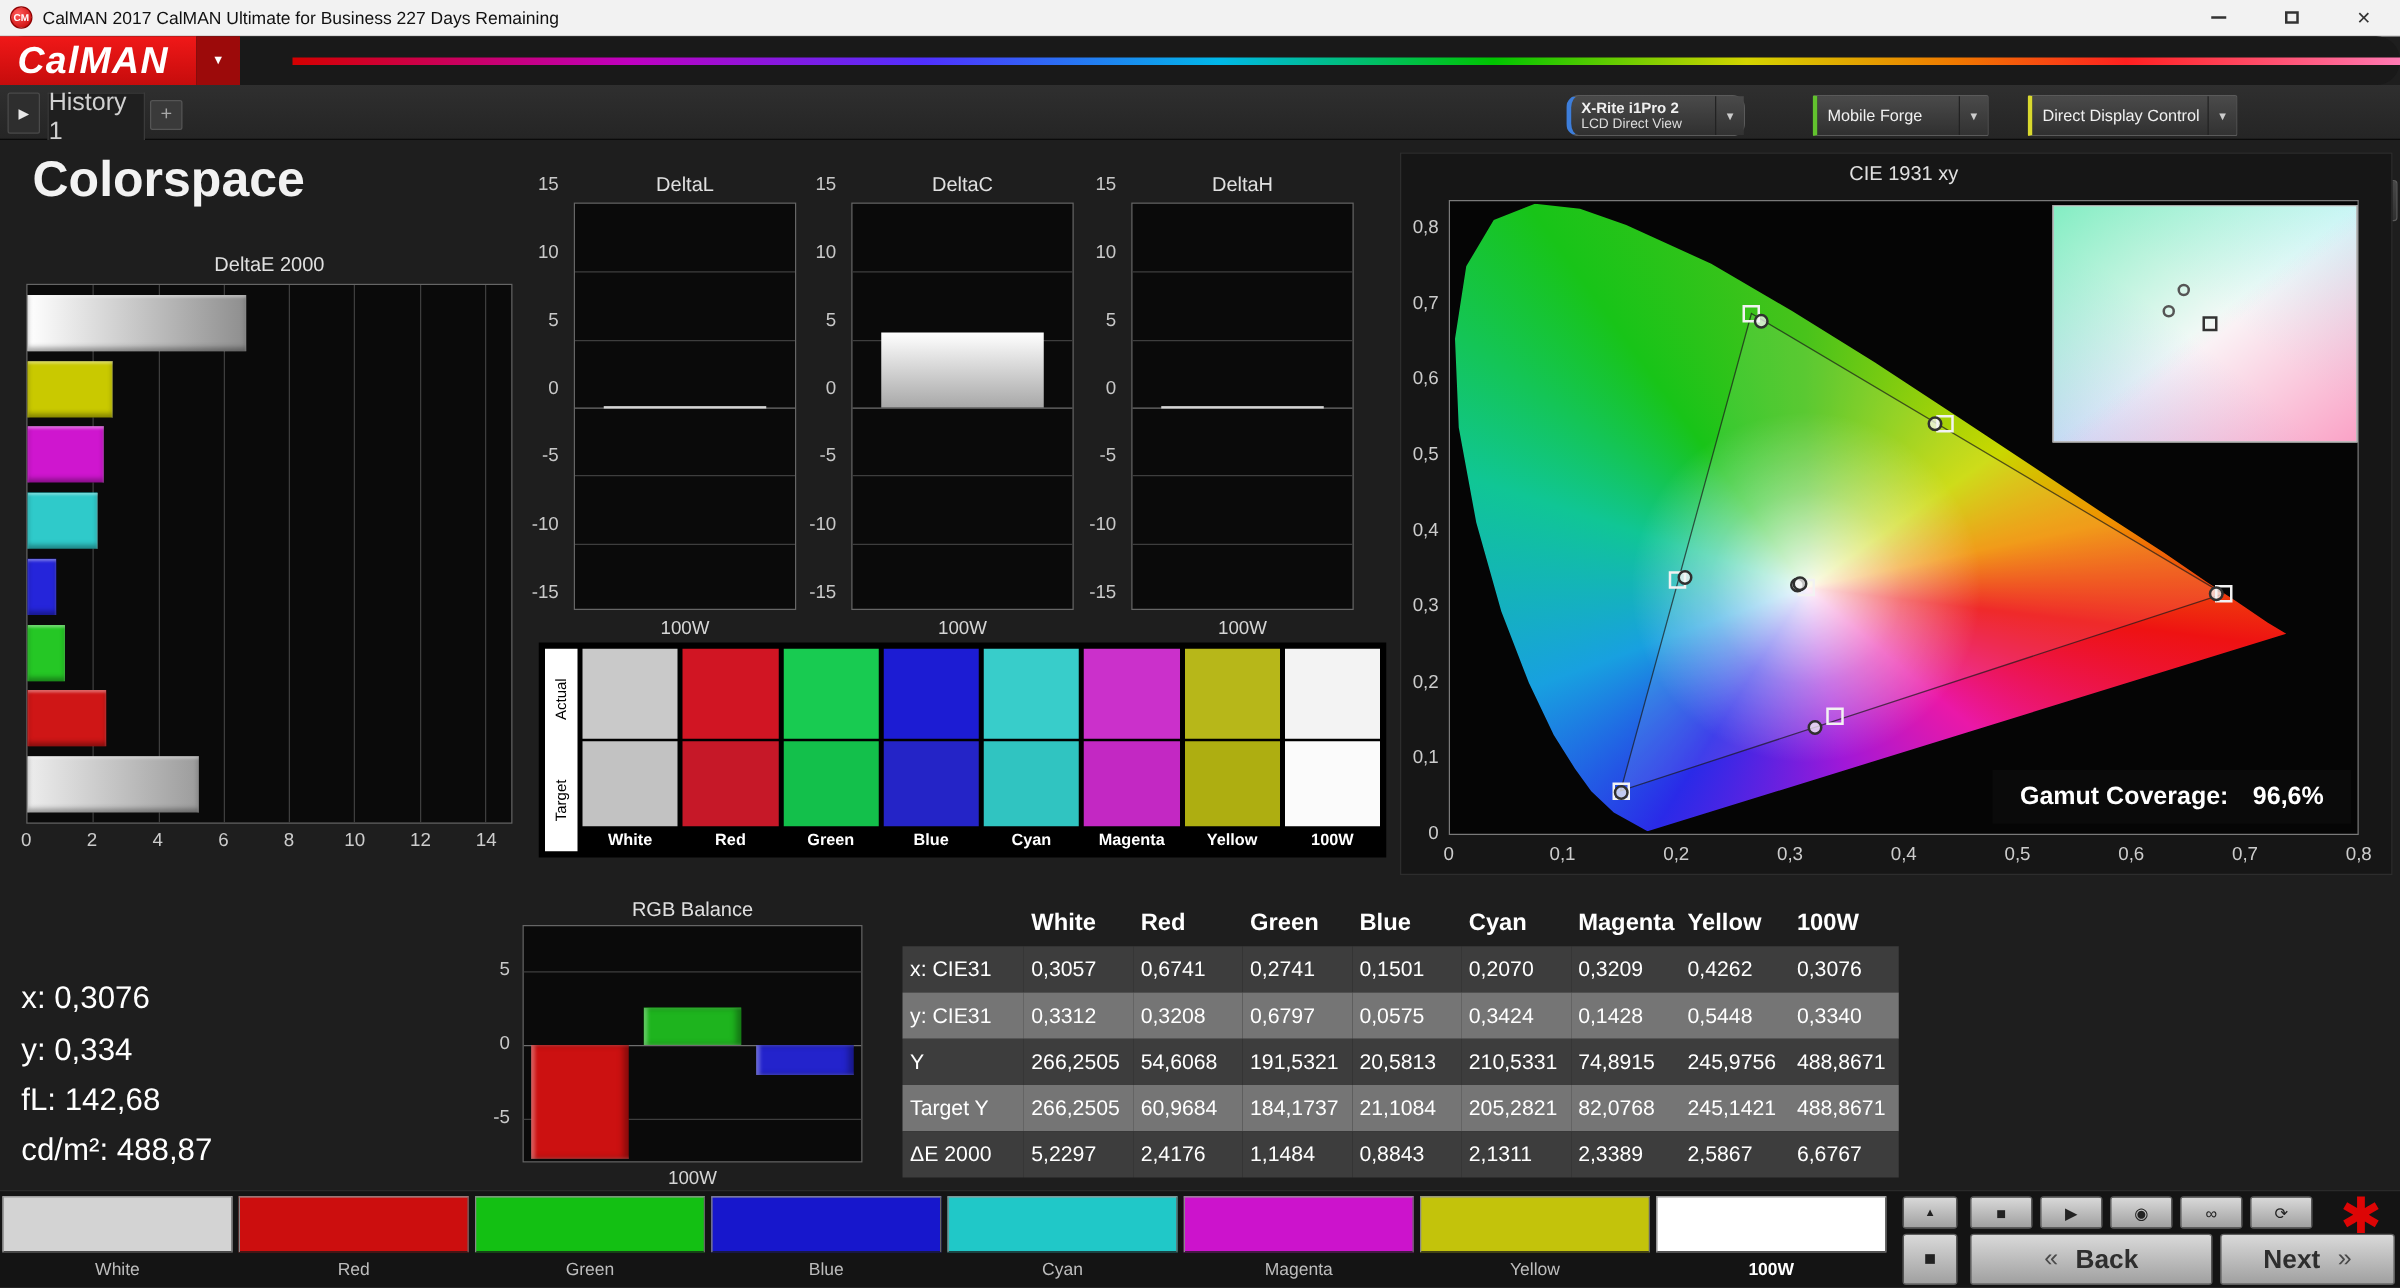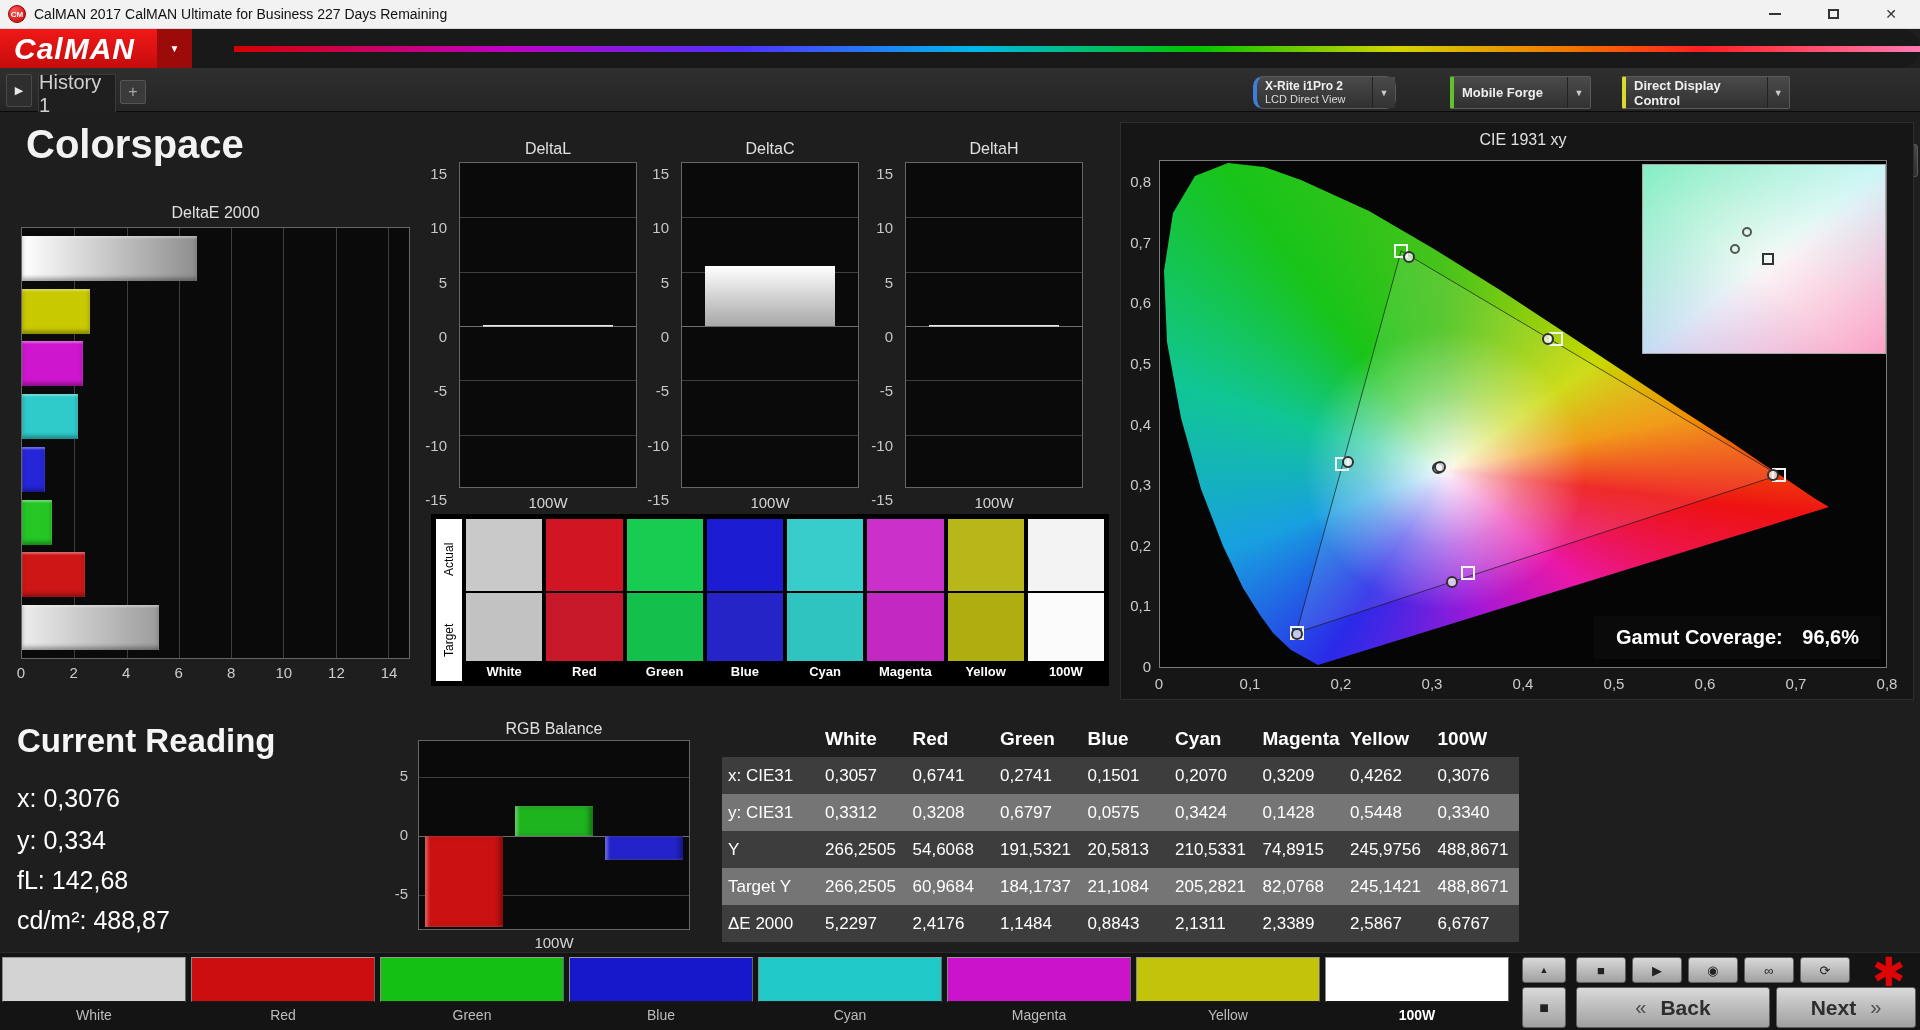--- a/index.html
+++ b/index.html
@@ -28,21 +28,21 @@
   .toolbar { position:absolute; left:0; top:68px; width:1920px; height:44px; background:linear-gradient(#2f2f2f,#252525); border-bottom:1px solid #0a0a0a; }
   .tb-expand { position:absolute; left:6px; top:6px; width:26px; height:33px; background:#2e2e2e; border:1px solid #4a4a4a; border-radius:2px; color:#e8e8e8; display:flex; align-items:center; justify-content:center; font-size:11px; }
   .history-tab { position:absolute; left:38px; top:6px; width:78px; height:38px; background:#1f1f1f; border:1px solid #3a3a3a; border-bottom:none; color:#d0d0d0; font-size:20px; display:flex; align-items:center; justify-content:center; }
   .add-tab { position:absolute; left:120px; top:12px; width:26px; height:24px; background:#3a3a3a; border:1px solid #555; border-radius:2px; color:#a8a8a8; font-size:16px; display:flex; align-items:center; justify-content:center; }
   .dropdown { position:absolute; top:8px; height:33px; background:linear-gradient(#4a4a4a,#303030); border:1px solid #5a5a5a; border-left:4px solid #888; border-radius:2px; display:flex; align-items:center; padding-left:8px; color:#f0f0f0; }
   .dd-meter { left:1253px; width:143px;border-radius:10px; }
   .dd-source { left:1450px; width:141px; }
   .dd-display { left:1622px; width:168px; }
   .dd-line1 { font-size:12px; font-weight:bold; line-height:14px; }
   .dd-line2 { font-size:11px; color:#ddd; line-height:13px; }
-  .dd-label { font-size:13px; font-weight:bold; }
+  .dd-label { font-size:13px; font-weight:normal; }
   .dd-arrow { margin-left:auto; width:23px; height:100%; border-left:1px solid #222; background:linear-gradient(#4a4a4a,#323232); display:flex; align-items:center; justify-content:center; font-size:9px; color:#ccc; }
   .badge { position:absolute; left:1402px; top:77px; width:32px; height:32px; border-radius:50%; background:radial-gradient(circle at 35% 30%, #4a7cf0, #1433c8); border:2px solid #b8c8f8; color:#fff; font-size:12px; font-weight:bold; display:flex; align-items:center; justify-content:center; }
   .icon-btn { position:absolute; top:76px; height:33px; background:linear-gradient(#484848,#303030); border:1px solid #5a5a5a; border-radius:3px; color:#c8c8c8; display:flex; align-items:center; justify-content:center; }
   .btn-gear { left:1800px; width:36px; font-size:20px; }
   .btn-help { left:1843px; width:36px; font-size:17px; font-weight:bold; }
   .btn-collapse { left:1889px; width:29px; font-size:11px; }
   
   .main { position:absolute; left:0; top:112px; width:1920px; height:840px; }
   .page-title { position:absolute; left:26px; top:10px; font-size:40px; color:#f2f2f2; font-weight:600; }
   .plotbox { background:#0a0a0a; border:1px solid #666; position:absolute; }
@@ -56,21 +56,21 @@
   .chart-title { position:absolute; font-size:16px; color:#e0e0e0; text-align:center; }
   .deltae-title { left:0; top:0; width:389px; }
   .deltae-plot { left:0; top:23px; width:389px; height:432px; }
   .deltae-ticks { position:absolute; left:0; top:460px; width:389px; height:20px; }
   .de-bars { position:absolute; left:0; top:0; bottom:0; width:100%; display:flex; flex-direction:column; justify-content:space-evenly; }
   .de-bar { height:45px; box-shadow: inset 0 2px 2px rgba(255,255,255,.35), inset 0 -3px 4px rgba(0,0,0,.35); }
   
   .mini-panel { position:absolute; top:28px; width:220px; height:372px; }
   .mini-title { left:40px; top:0; width:178px; }
   .mini-plot { left:40px; top:22px; width:178px; height:326px; }
-  .mini-ylabels { position:absolute; left:0; top:34px; width:34px; height:326px; }
+  .mini-ylabels { position:absolute; left:0; top:8px; width:34px; height:326px; }
   .mini-xlabel { position:absolute; left:40px; top:354px; width:178px; text-align:center; font-size:15px; color:#d5d5d5; }
   .mini-bar { position:absolute; left:13%; width:74%; background:linear-gradient(180deg,#ffffff,#a8a8a8); }
   
   .swatch-strip { position:absolute; left:431px; top:402px; width:678px; height:172px; background:#000; display:flex; gap:4px; padding:5px; }
   .sw-rowlabels { width:26px; background:#fff; position:relative; }
   .sw-rowlabel { position:absolute; left:0; width:100%; height:50%; display:flex; align-items:center; justify-content:center; writing-mode:vertical-rl; transform:rotate(180deg); font-size:12px; color:#000; }
   .sw-rl-actual { top:0; } .sw-rl-target { top:50%; }
   .sw-cols { flex:1; display:flex; gap:4px; }
   .sw-col { flex:1; display:flex; flex-direction:column; gap:2px; }
   .sw-a { height:72px; } .sw-t { height:68px; }
@@ -404,21 +404,20 @@
           <div class="cie-xtick" style="left: 182px;">0,2</div>
           <div class="cie-xtick" style="left: 273px;">0,3</div>
           <div class="cie-xtick" style="left: 364px;">0,4</div>
           <div class="cie-xtick" style="left: 455px;">0,5</div>
           <div class="cie-xtick" style="left: 546px;">0,6</div>
           <div class="cie-xtick" style="left: 637px;">0,7</div>
           <div class="cie-xtick" style="left: 728px;">0,8</div>
         </div>
     </div>
 
-    <div class="cr-title">Current Reading</div>
     <div class="cr-line" style="top:672px">x: 0,3076</div>
     <div class="cr-line" style="top:714px">y: 0,334</div>
     <div class="cr-line" style="top:754px">fL: 142,68</div>
     <div class="cr-line" style="top:794px">cd/m²: 488,87</div>
 
     <div class="rgb-panel">
       <div class="chart-title rgb-title">RGB Balance</div>
       <div class="rgb-ylabels">
           <div class="mini-ytick" style="top: 26.625px;">5</div>
           <div class="mini-ytick" style="top: 86px;">0</div>

